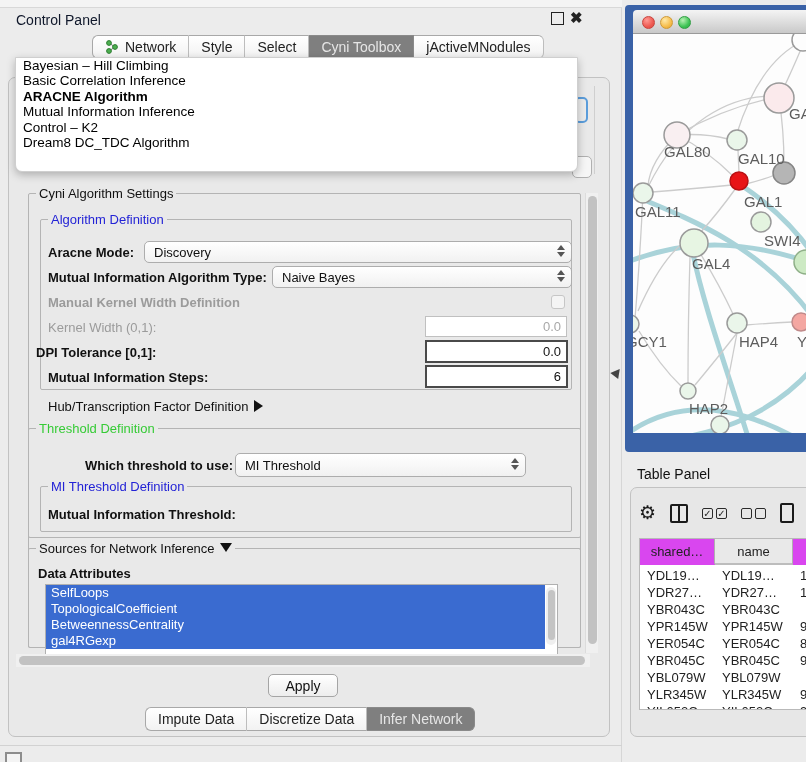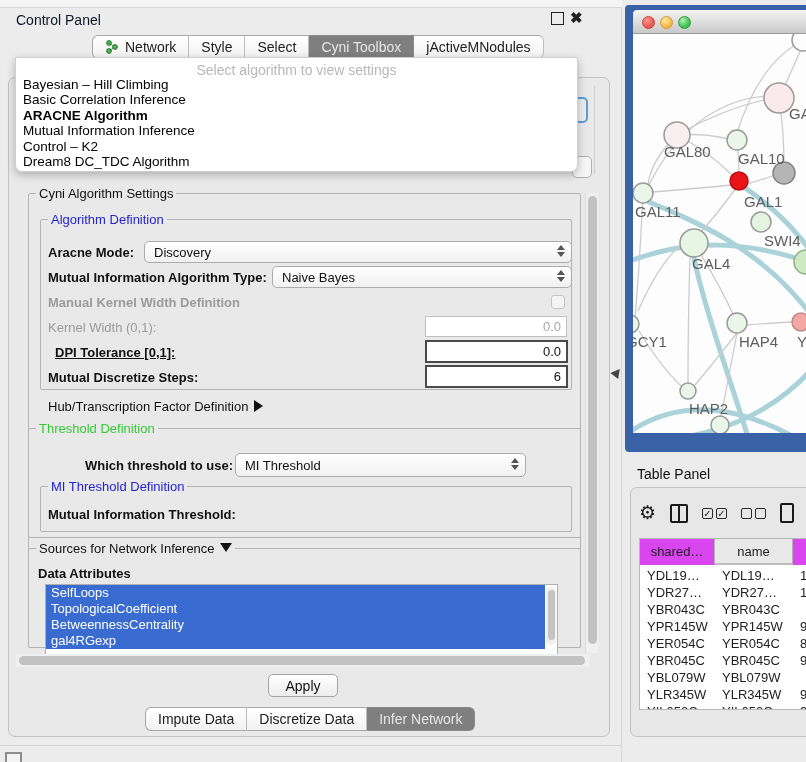--- a/index.html
+++ b/index.html
@@ -187,23 +187,23 @@
     <span>Naive Bayes</span>
     <span class="arrows">
         <span class="up"></span>
         <span class="dn"></span>
       </span>
   </div>
   <div class="lbl b dis" style="left:48px; top:295px;">Manual Kernel Width Definition</div>
   <div class="checkbox" style="left:551px; top:295px;"></div>
   <div class="lbl dis" style="left:48px; top:320px;">Kernel Width (0,1):</div>
   <div class="field disval" style="left:425px; top:316px; width:142px;">0.0</div>
-  <div class="lbl b" style="left:55px; top:345px;text-decoration:underline;">DPI Tolerance [0,1]:</div>
+  <div class="lbl b" style="left:36px; top:345px;">DPI Tolerance [0,1]:</div>
   <div class="field strong" style="left:425px; top:340px; width:143px;">0.0</div>
-  <div class="lbl b" style="left:48px; top:370px;">Mutual Discretize Steps:</div>
+  <div class="lbl b" style="left:48px; top:370px;">Mutual Information Steps:</div>
   <div class="field strong" style="left:425px; top:365px; width:143px;">6</div>
 
   <div class="lbl" style="left:48px; top:399px;">
     <span>Hub/Transcription Factor Definition</span><span class="tri-right"></span>
   </div>
 
   <div class="group" style="left:28px; top:428px; width:553px; height:110px;">
     <span class="gtitle green">Threshold Definition</span>
   </div>
   <div class="lbl b" style="left:85px; top:458px;">Which threshold to use:</div>
@@ -253,21 +253,20 @@
       </div>
     <div class="tab last selected">
         <span>Infer Network</span>
       </div>
   </div>
 
   <div id="dock-bottom-line"></div>
   <div id="collapsed-icon"></div>
 
   <div id="algo-dropdown">
-    <div id="algo-prompt">Select algorithm to view settings</div>
     <div class="dd-item">Bayesian – Hill Climbing</div>
     <div class="dd-item">Basic Correlation Inference</div>
     <div class="dd-item bold">ARACNE Algorithm</div>
     <div class="dd-item">Mutual Information Inference</div>
     <div class="dd-item">Control – K2</div>
     <div class="dd-item">Dream8 DC_TDC Algorithm</div>
   </div>
 
   <div id="cursor"></div>
 </div>

